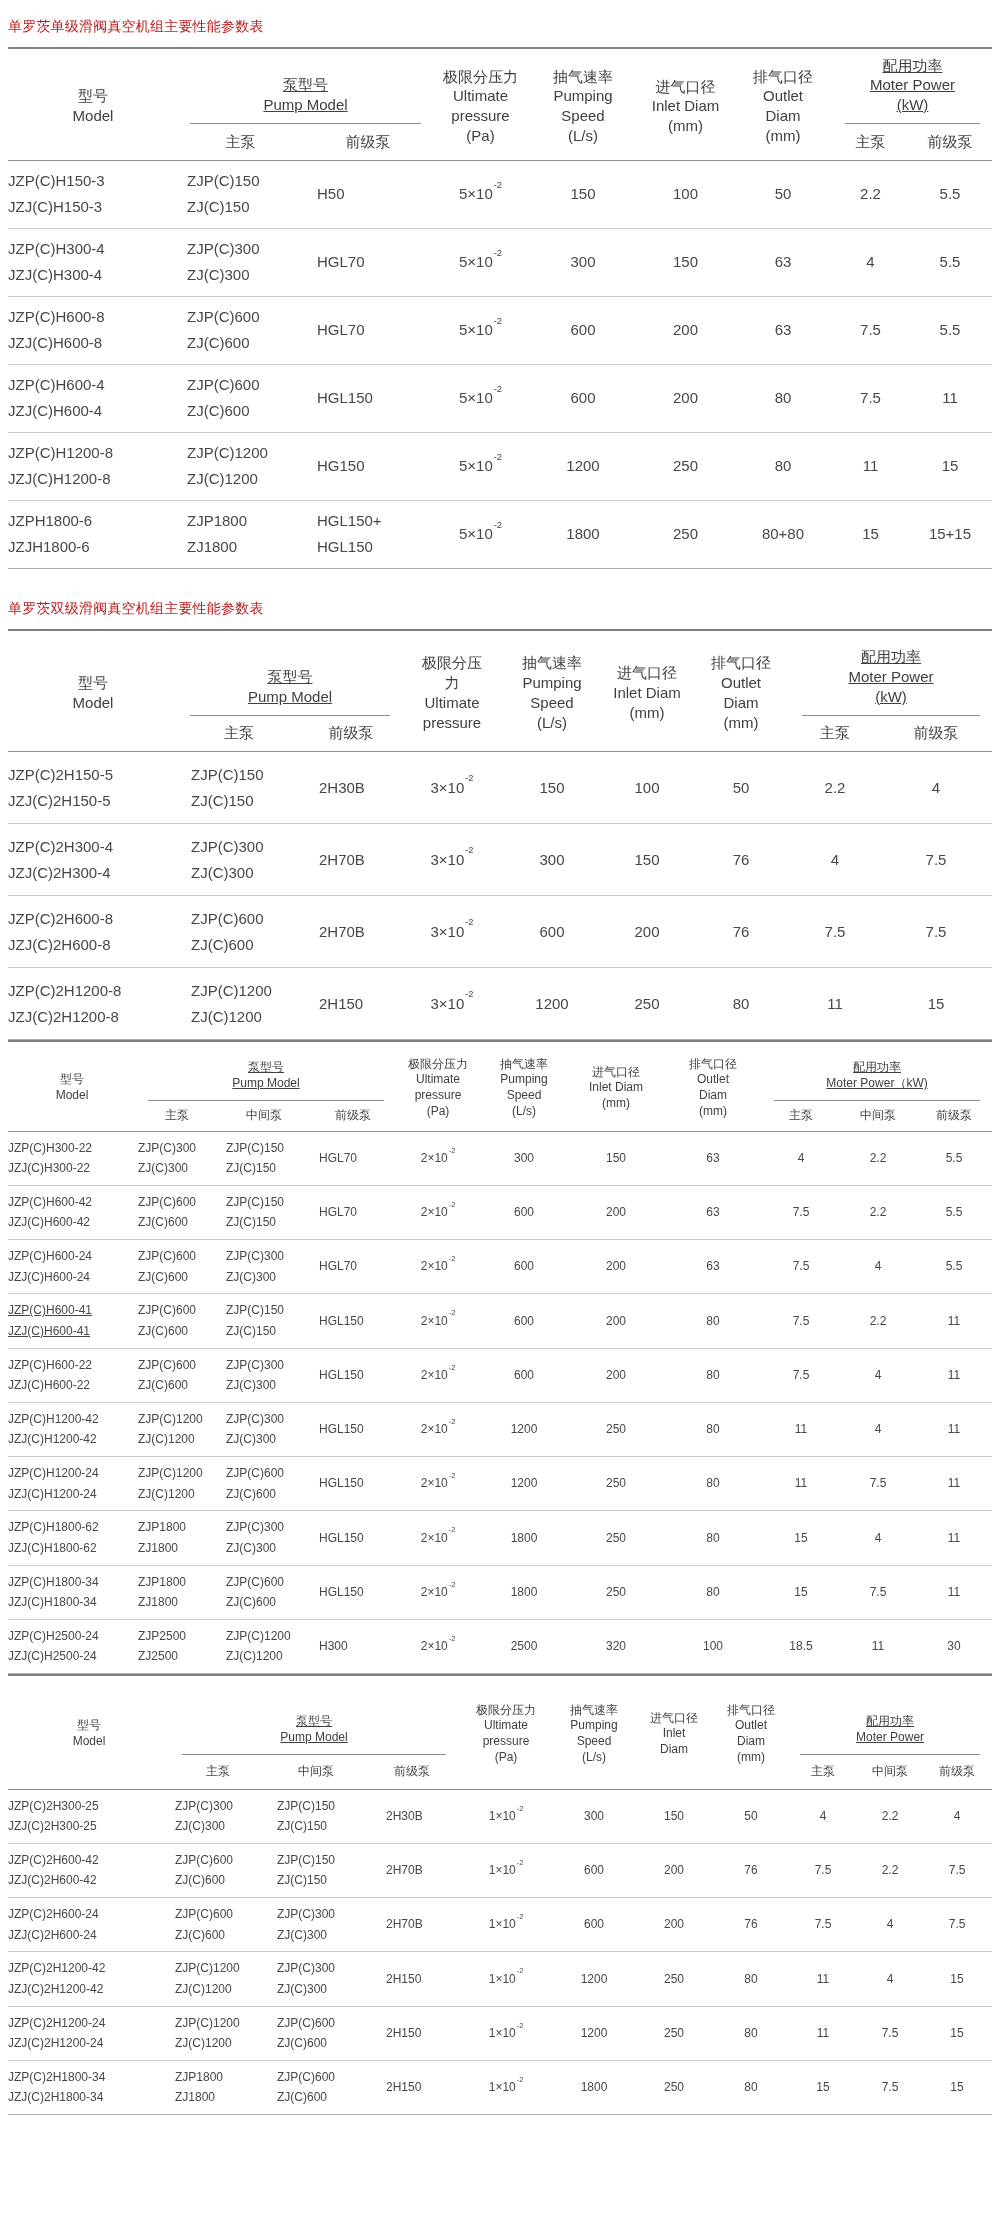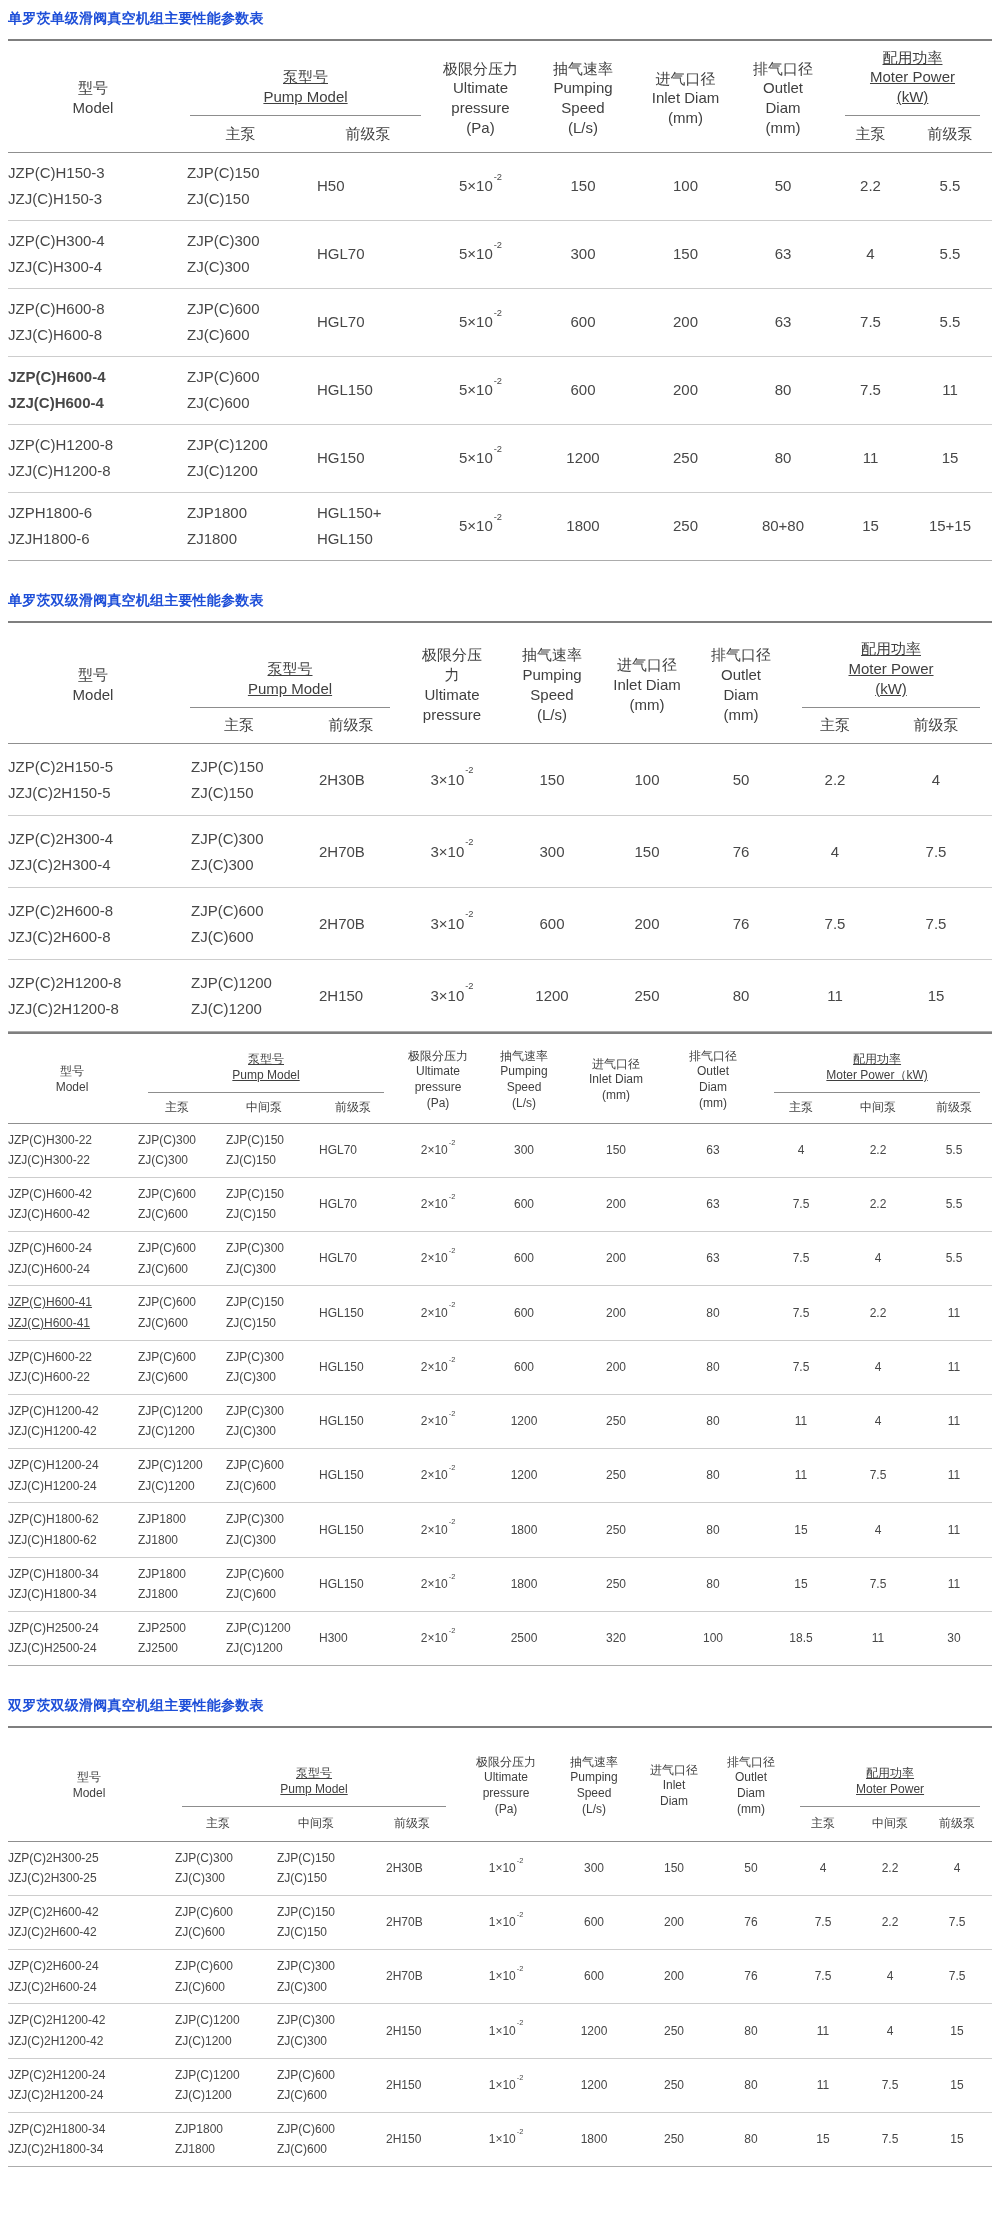--- a/index.html
+++ b/index.html
@@ -5,23 +5,23 @@
   html,body{margin:0;padding:0;background:#ffffff;}
   body{
     width:1000px;
     font-family:"Liberation Sans","DejaVu Sans",sans-serif;
     color:#454545;
     -webkit-font-smoothing:antialiased;
   }
   .page{box-sizing:border-box;width:1000px;padding:10px 8px 24px 8px;}
   .tbl-title{
     font-size:14px;
-    font-weight:700;
-    color:#1d4ed8;
-    margin:0 0 11px 0;
+    font-weight:400;
+    color:#b91c1c;
+    margin:8px 0 11px 0;
     letter-spacing:0.2px;
   }
   .tbl-title.mt{margin-top:31px;}
   table.spec{
     border-collapse:collapse;
     table-layout:fixed;
     width:984px;
     border-top:2px solid #7f7f7f;
     border-bottom:1px solid #acacac;
   }
@@ -127,21 +127,21 @@
               <td class="al" style="padding-left: 9px;">ZJP(C)600<br>ZJ(C)600</td>
               <td class="al" style="padding-left: 14px;">HGL70</td>
               <td>5×10<sup>-2</sup></td>
               <td>600</td>
               <td>200</td>
               <td>63</td>
               <td>7.5</td>
               <td>5.5</td>
             </tr>
             <tr style="height: 68px;">
-              <td class="al" style="padding-left: 0px; font-weight: bold;">JZP(C)H600-4<br>JZJ(C)H600-4</td>
+              <td class="al" style="padding-left: 0px;">JZP(C)H600-4<br>JZJ(C)H600-4</td>
               <td class="al" style="padding-left: 9px;">ZJP(C)600<br>ZJ(C)600</td>
               <td class="al" style="padding-left: 14px;">HGL150</td>
               <td>5×10<sup>-2</sup></td>
               <td>600</td>
               <td>200</td>
               <td>80</td>
               <td>7.5</td>
               <td>11</td>
             </tr>
             <tr style="height: 68px;">
@@ -426,21 +426,20 @@
               <td>18.5</td>
               <td>11</td>
               <td>30</td>
             </tr>
           </tbody>
         </table>
       </div>
   </section>
 
   <section>
-    <h2 class="tbl-title mt">双罗茨双级滑阀真空机组主要性能参数表</h2>
     <div class="tbl-host">
         <table class="spec" style="font-size: 12px;">
           <colgroup>
             <col style="width: 162px;">
             <col style="width: 96px;">
             <col style="width: 100px;">
             <col style="width: 92px;">
             <col style="width: 96px;">
             <col style="width: 80px;">
             <col style="width: 80px;">

